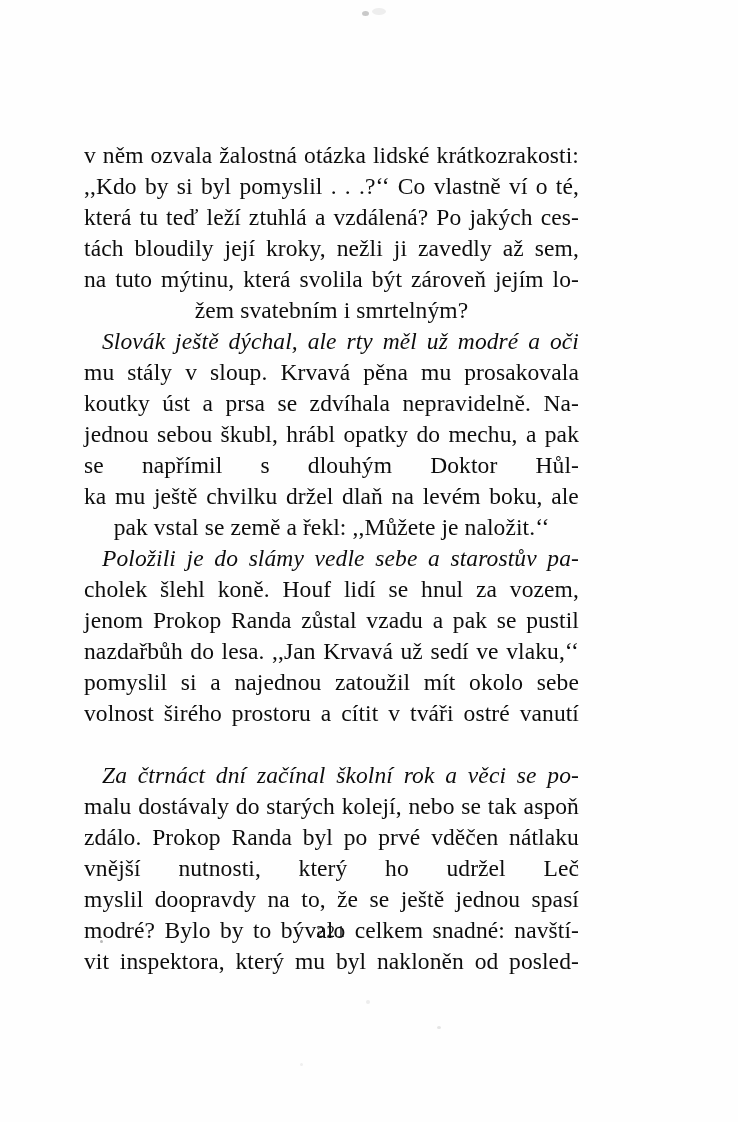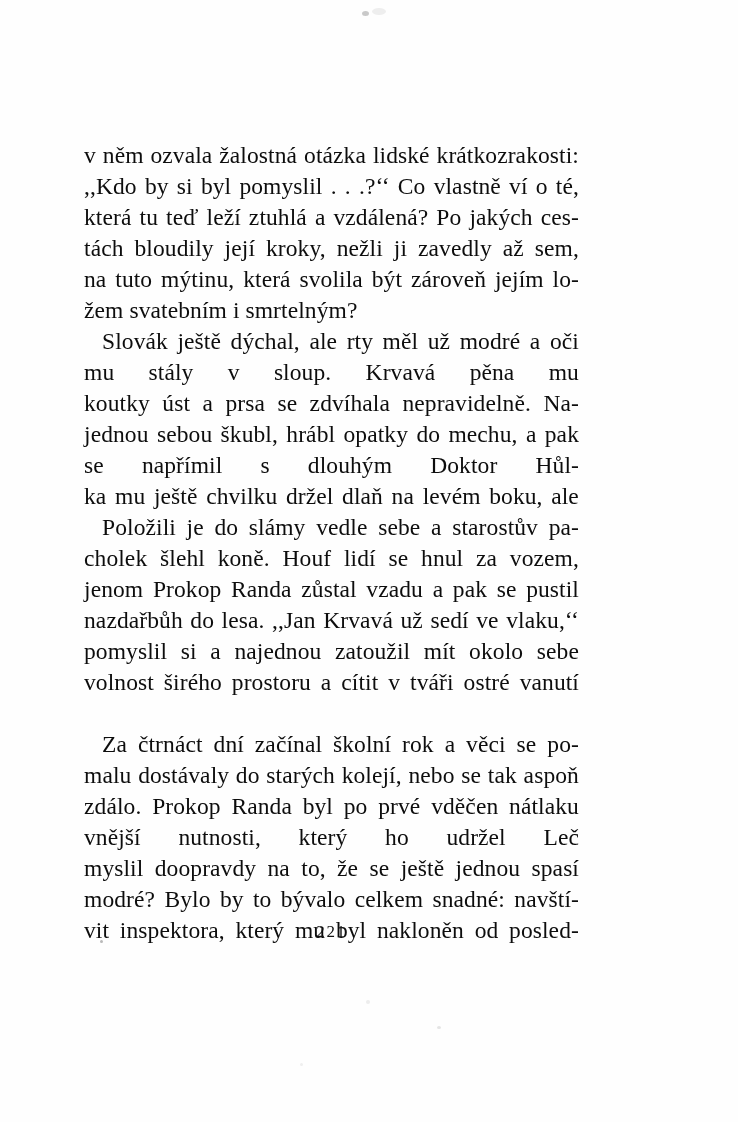--- a/index.html
+++ b/index.html
@@ -60,27 +60,28 @@
     letter-spacing: 0.1px;
   }
 
   
   .line.justify {
     justify-content: space-between;
   }
 
   
   .line.ragged {
-    justify-content: flex-start;
+    justify-content: center;
   }
 
   .line.indent {
     padding-left: 18px;
     box-sizing: border-box;
     width: 495px;
+    font-style: italic;
   }
 
   .w {
     display: inline-block;
   }
 
   
   .folio {
     position: absolute;
     left: 84px;
@@ -108,25 +109,26 @@
       <div class="para" title="v něm ozvala žalostná otázka lidské krátkozrakosti: ,,Kdo by si byl pomyslil . . .?‘‘ Co vlastně ví o té, která tu teď leží ztuhlá a vzdálená? Po jakých cestách bloudily její kroky, nežli ji zavedly až sem, na tuto mýtinu, která svolila být zároveň jejím ložem svatebním i smrtelným?">
         <div class="line justify"><span class="w">v</span><span class="w">něm</span><span class="w">ozvala</span><span class="w">žalostná</span><span class="w">otázka</span><span class="w">lidské</span><span class="w">krátkozrakosti:</span></div>
         <div class="line justify"><span class="w">,,Kdo</span><span class="w">by</span><span class="w">si</span><span class="w">byl</span><span class="w">pomyslil</span><span class="w">.</span><span class="w">.</span><span class="w">.?‘‘</span><span class="w">Co</span><span class="w">vlastně</span><span class="w">ví</span><span class="w">o</span><span class="w">té,</span></div>
         <div class="line justify"><span class="w">která</span><span class="w">tu</span><span class="w">teď</span><span class="w">leží</span><span class="w">ztuhlá</span><span class="w">a</span><span class="w">vzdálená?</span><span class="w">Po</span><span class="w">jakých</span><span class="w">ces-</span></div>
         <div class="line justify"><span class="w">tách</span><span class="w">bloudily</span><span class="w">její</span><span class="w">kroky,</span><span class="w">nežli</span><span class="w">ji</span><span class="w">zavedly</span><span class="w">až</span><span class="w">sem,</span></div>
         <div class="line justify"><span class="w">na</span><span class="w">tuto</span><span class="w">mýtinu,</span><span class="w">která</span><span class="w">svolila</span><span class="w">být</span><span class="w">zároveň</span><span class="w">jejím</span><span class="w">lo-</span></div>
         <div class="line ragged"><span class="w">žem svatebním i smrtelným?</span></div>
       </div>
       <div class="para" title="Slovák ještě dýchal, ale rty měl už modré a oči mu stály v sloup. Krvavá pěna mu prosakovala koutky úst a prsa se zdvíhala nepravidelně. Najednou sebou škubl, hrábl opatky do mechu, a pak se napřímil s dlouhým povzdechem. Doktor Hůlka mu ještě chvilku držel dlaň na levém boku, ale pak vstal se země a řekl: ,,Můžete je naložit.‘‘">
         <div class="line justify indent"><span class="w">Slovák</span><span class="w">ještě</span><span class="w">dýchal,</span><span class="w">ale</span><span class="w">rty</span><span class="w">měl</span><span class="w">už</span><span class="w">modré</span><span class="w">a</span><span class="w">oči</span></div>
-        <div class="line justify"><span class="w">mu</span><span class="w">stály</span><span class="w">v</span><span class="w">sloup.</span><span class="w">Krvavá</span><span class="w">pěna</span><span class="w">mu</span></div>
+        <div class="line justify"><span class="w">mu</span><span class="w">stály</span><span class="w">v</span><span class="w">sloup.</span><span class="w">Krvavá</span><span class="w">pěna</span><span class="w">mu</span><span class="w">prosakovala</span></div>
         <div class="line justify"><span class="w">koutky</span><span class="w">úst</span><span class="w">a</span><span class="w">prsa</span><span class="w">se</span><span class="w">zdvíhala</span><span class="w">nepravidelně.</span><span class="w">Na-</span></div>
         <div class="line justify"><span class="w">jednou</span><span class="w">sebou</span><span class="w">škubl,</span><span class="w">hrábl</span><span class="w">opatky</span><span class="w">do</span><span class="w">mechu,</span><span class="w">a</span><span class="w">pak</span></div>
         <div class="line justify"><span class="w">se</span><span class="w">napřímil</span><span class="w">s</span><span class="w">dlouhým</span><span class="w">Doktor</span><span class="w">Hůl-</span></div>
         <div class="line justify"><span class="w">ka</span><span class="w">mu</span><span class="w">ještě</span><span class="w">chvilku</span><span class="w">držel</span><span class="w">dlaň</span><span class="w">na</span><span class="w">levém</span><span class="w">boku,</span><span class="w">ale</span></div>
+        <div class="line ragged"><span class="w">pak vstal se země a řekl: ,,Můžete je naložit.‘‘</span></div>
       </div>
       <div class="para" title="Položili je do slámy vedle sebe a starostův pacholek šlehl koně. Houf lidí se hnul za vozem, jenom Prokop Randa zůstal vzadu a pak se pustil nazdařbůh do lesa. ,,Jan Šimon už sedí ve vlaku,‘‘ pomyslil si a najednou zatoužil mít okolo sebe volnost širého prostoru a cítit v tváři ostré vanutí větru jako běžící jelen nebo padající hvězda.">
         <div class="line justify indent"><span class="w">Položili</span><span class="w">je</span><span class="w">do</span><span class="w">slámy</span><span class="w">vedle</span><span class="w">sebe</span><span class="w">a</span><span class="w">starostův</span><span class="w">pa-</span></div>
         <div class="line justify"><span class="w">cholek</span><span class="w">šlehl</span><span class="w">koně.</span><span class="w">Houf</span><span class="w">lidí</span><span class="w">se</span><span class="w">hnul</span><span class="w">za</span><span class="w">vozem,</span></div>
         <div class="line justify"><span class="w">jenom</span><span class="w">Prokop</span><span class="w">Randa</span><span class="w">zůstal</span><span class="w">vzadu</span><span class="w">a</span><span class="w">pak</span><span class="w">se</span><span class="w">pustil</span></div>
         <div class="line justify"><span class="w">nazdařbůh</span><span class="w">do</span><span class="w">lesa.</span><span class="w">,,Jan</span><span class="w">Krvavá</span><span class="w">už</span><span class="w">sedí</span><span class="w">ve</span><span class="w">vlaku,‘‘</span></div>
         <div class="line justify"><span class="w">pomyslil</span><span class="w">si</span><span class="w">a</span><span class="w">najednou</span><span class="w">zatoužil</span><span class="w">mít</span><span class="w">okolo</span><span class="w">sebe</span></div>
         <div class="line justify"><span class="w">volnost</span><span class="w">širého</span><span class="w">prostoru</span><span class="w">a</span><span class="w">cítit</span><span class="w">v</span><span class="w">tváři</span><span class="w">ostré</span><span class="w">vanutí</span></div>
       </div>
       <div class="para gap-before" title="Za čtrnáct dní začínal školní rok a věci se pomalu dostávaly do starých kolejí, nebo se tak aspoň zdálo. Prokop Randa byl po prvé vděčen nátlaku vnější nutnosti, který ho udržel pohromadě. Leč myslil doopravdy na to, že se ještě jednou spasí útěkem? Bylo by to bývalo celkem snadné: navštívit inspektora, který mu byl nakloněn od posled-">

